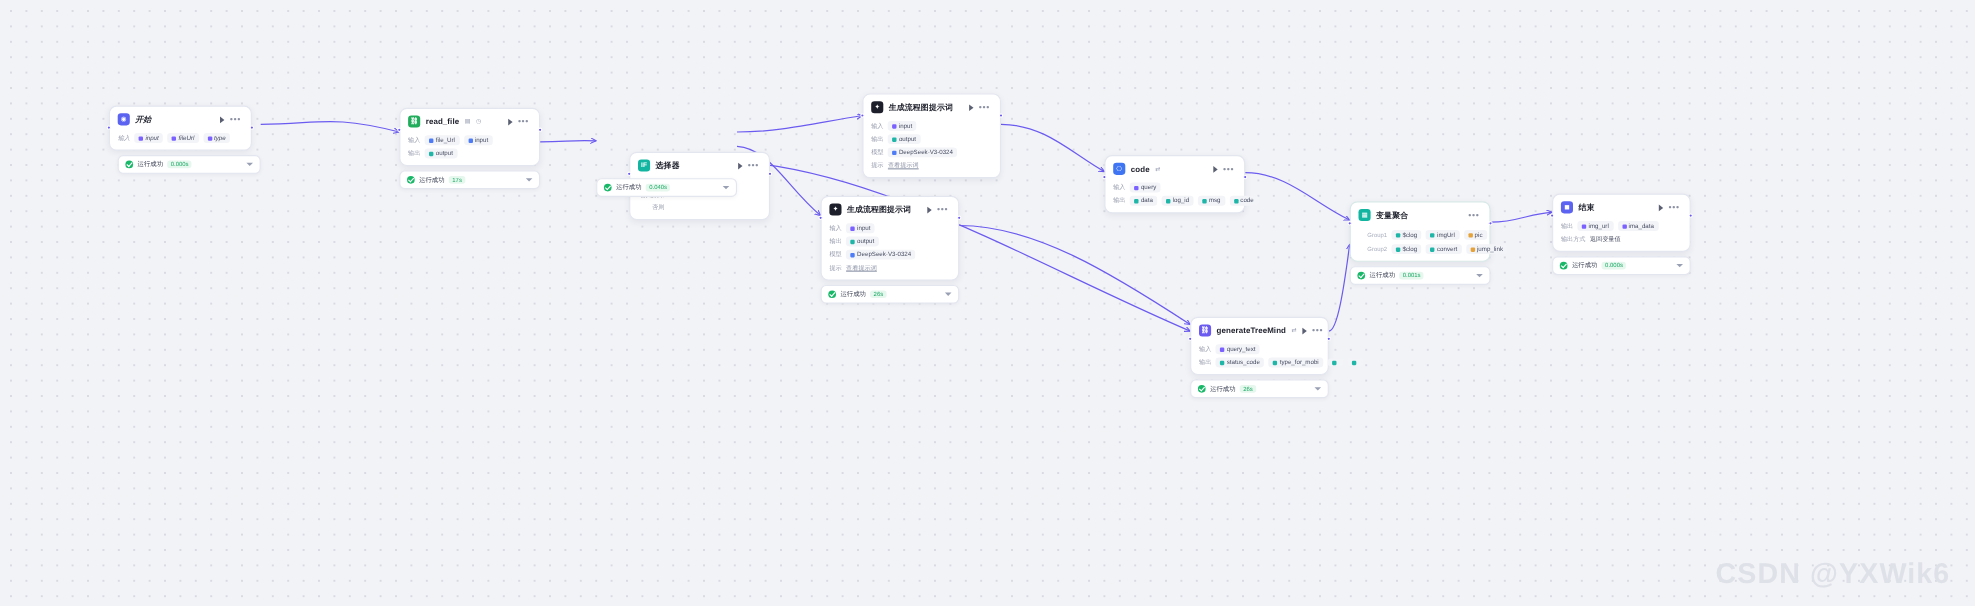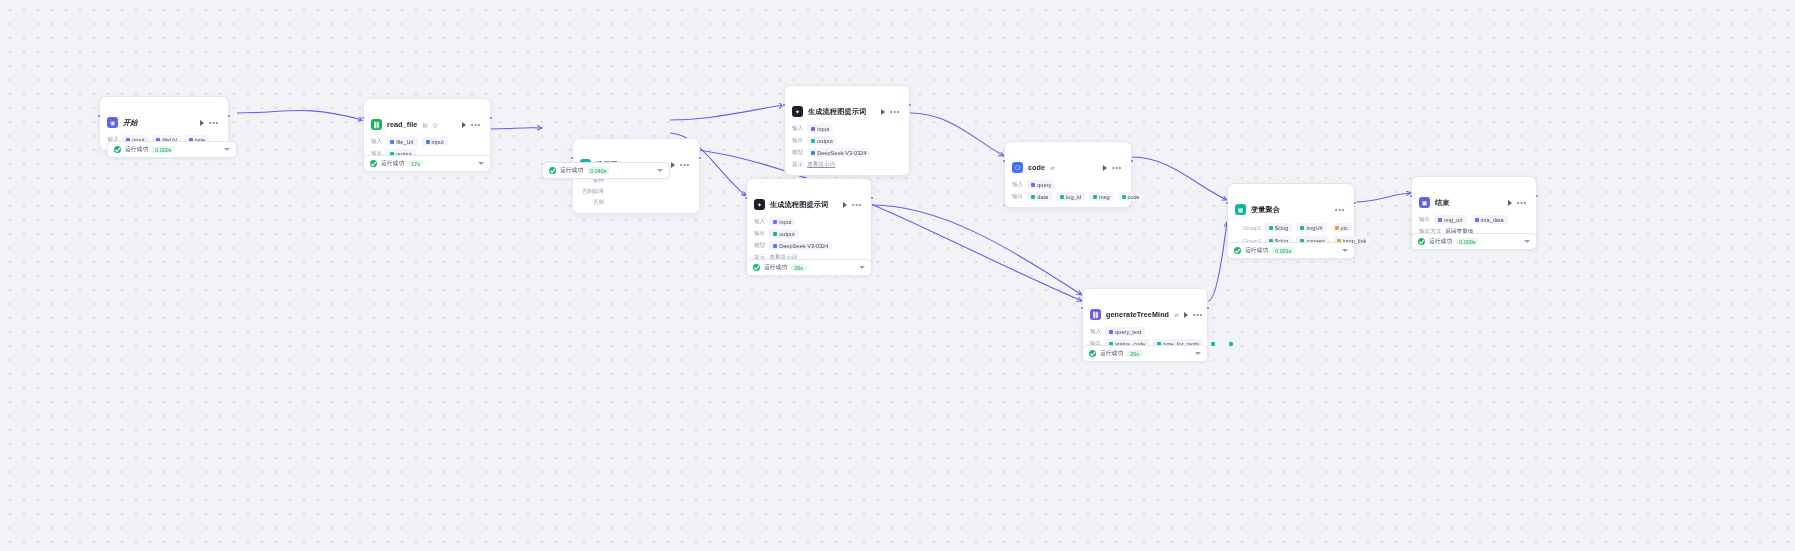--- a/index.html
+++ b/index.html
@@ -22,21 +22,21 @@
   .node{
     position:absolute;
     background:#ffffff;
     border:1px solid #e4e6ef;
     border-radius:7px;
     box-shadow:0 2px 6px rgba(20,25,60,0.06), 0 0 0 0.5px rgba(255,255,255,0.6) inset;
     box-sizing:border-box;
   }
   .node-head{
     display:flex;align-items:center;gap:5px;
-    padding:20px 8px 4px 7px;
+    padding:6px 8px 4px 7px;
   }
   .nicon{
     width:11px;height:11px;border-radius:3px;
     display:flex;align-items:center;justify-content:center;
     flex:0 0 auto;
     font-size:6px;color:#fff;font-weight:bold;line-height:1;
   }
   .ntitle{
     font-size:7.2px;color:#1b1d29;font-weight:600;white-space:nowrap;
     letter-spacing:.1px;
@@ -495,13 +495,14 @@
         <div class="port" style="left: 123px; top: 17px;"></div>
       </div>
       <div class="status" style="left: 1411px; width: 126px; top: 233px;">
         <span class="check"></span>
         <span class="stext">运行成功</span>
         <span class="badge">0.000s</span>
         <span class="caret"></span>
       </div>
     </div>
 
+  <div class="wm">CSDN @YXWik6</div>
 </div>
 
 </body></html>

